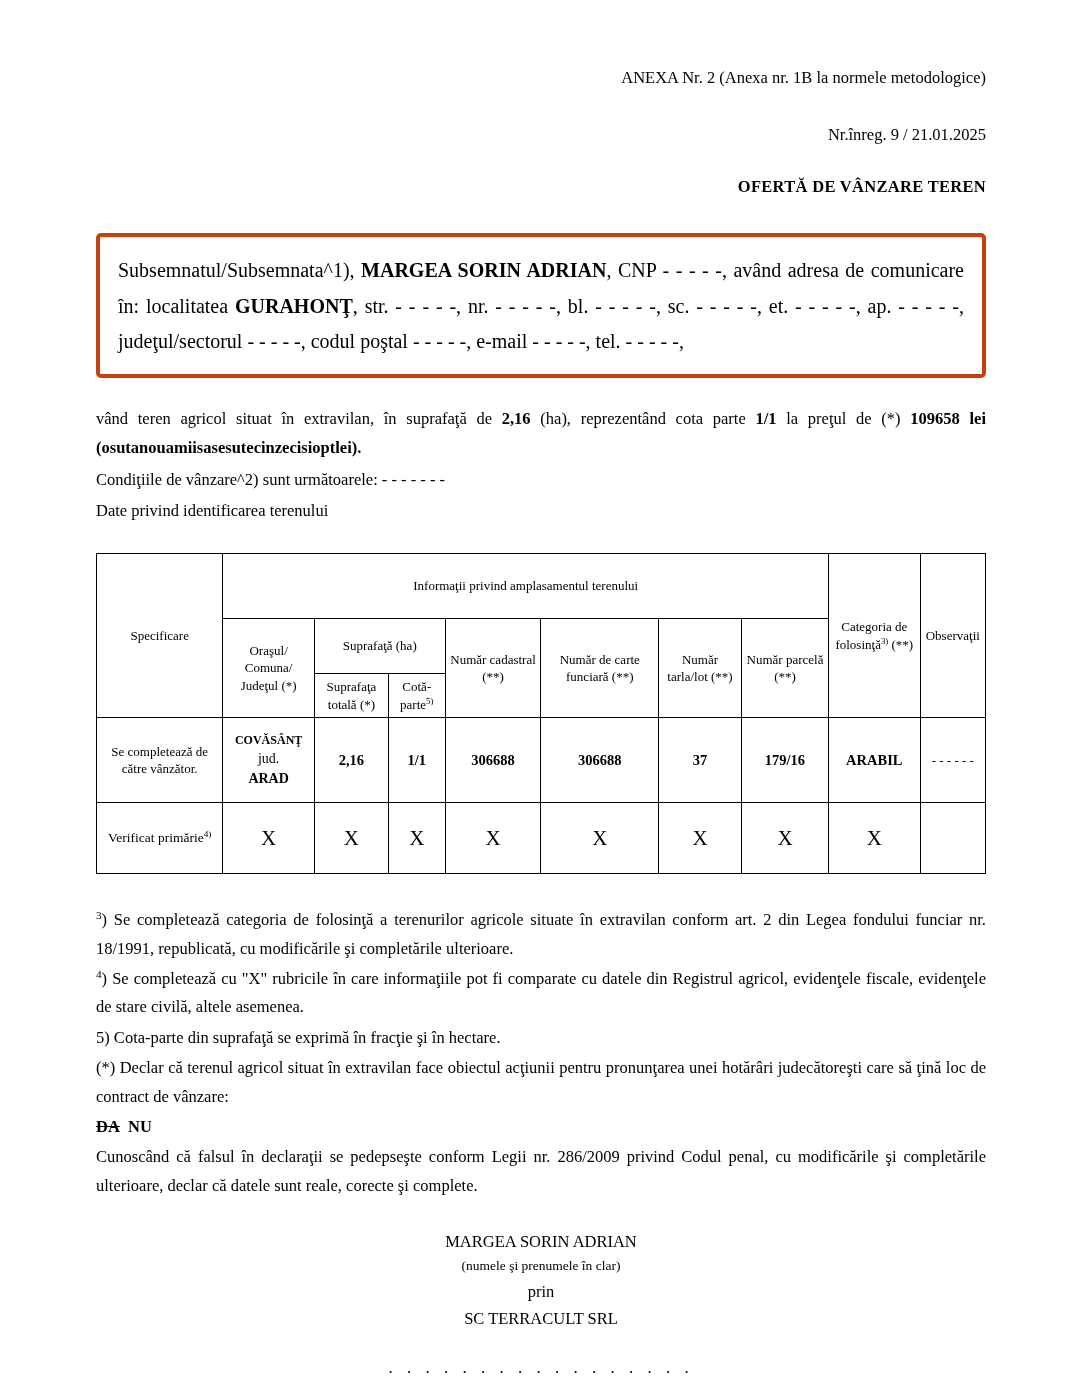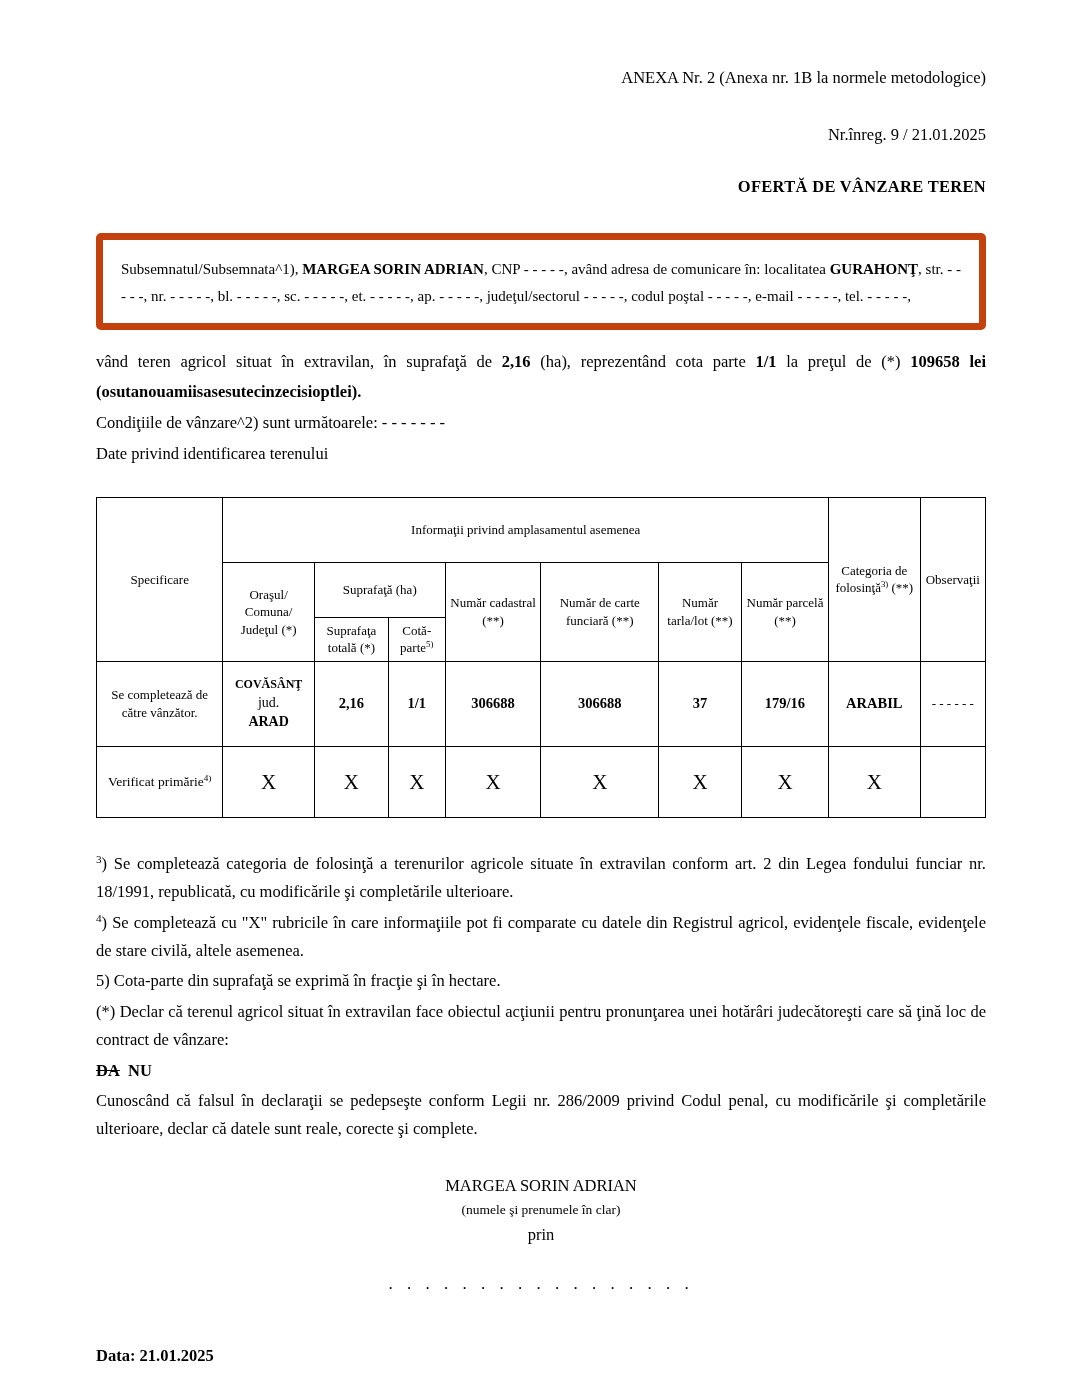--- a/index.html
+++ b/index.html
@@ -31,34 +31,34 @@
     margin-top: 37px;
   }
   .doc-title {
     text-align: right;
     font-weight: bold;
     font-size: 16.5px;
     letter-spacing: 0.3px;
     margin-top: 32px;
   }
   .box {
-    border: 7px solid #c2410c;
+    border: 4px solid #c2410c;
     border-radius: 5px;
     margin-top: 36px;
     padding: 16px 18px 14px 18px;
-    font-size: 15px;
+    font-size: 20px;
     line-height: 1.78;
     text-align: justify;
   }
   .box b { font-weight: bold; }
   .para {
     font-size: 16.5px;
     line-height: 1.78;
     text-align: justify;
-    margin-top: 17px;
+    margin-top: 26px;
   }
   .para.tight { margin-top: 2px; }
   .para b { font-weight: bold; }
 
   table.main {
     border-collapse: collapse;
     width: 100%;
     margin-top: 28px;
     table-layout: fixed;
   }
@@ -145,21 +145,21 @@
       <col style="width:11%">
       <col style="width:13.5%">
       <col style="width:9.5%">
       <col style="width:10%">
       <col style="width:10.5%">
       <col style="width:7.5%">
     </colgroup>
     <tbody>
       <tr>
         <td rowspan="3" class="cell-specificare">Specificare</td>
-        <td colspan="7" class="hdr-amplasament">Informaţii privind amplasamentul asemenea</td>
+        <td colspan="7" class="hdr-amplasament">Informaţii privind amplasamentul terenului</td>
         <td rowspan="3">
           <span>Categoria de folosinţă</span><sup>3)</sup><span> (**)</span>
         </td>
         <td rowspan="3">Observaţii</td>
       </tr>
       <tr>
         <td rowspan="2">Oraşul/ Comuna/ Judeţul (*)</td>
         <td colspan="2" class="cell-supr-ha">Suprafaţă (ha)</td>
         <td rowspan="2">Număr cadastral (**)</td>
         <td rowspan="2">Număr de carte funciară (**)</td>
@@ -216,20 +216,21 @@
       <span class="strike">DA</span>&nbsp;
       <span class="nu">NU</span>
     </p>
     <p>Cunoscând că falsul în declaraţii se pedepseşte conform Legii nr. 286/2009 privind Codul penal, cu modificările şi completările ulterioare, declar că datele sunt reale, corecte şi complete.</p>
   </div>
 
   <div class="sign">
     <div>MARGEA SORIN ADRIAN</div>
     <div class="small">(numele şi prenumele în clar)</div>
     <div>prin</div>
+    <div>SC TERRACULT SRL</div>
   </div>
 
   <div class="dots">. . . . . . . . . . . . . . . . .</div>
 
   <div class="data-line">
     <b>Data: </b><b>21.01.2025</b>
   </div>
 
 </div>
 

